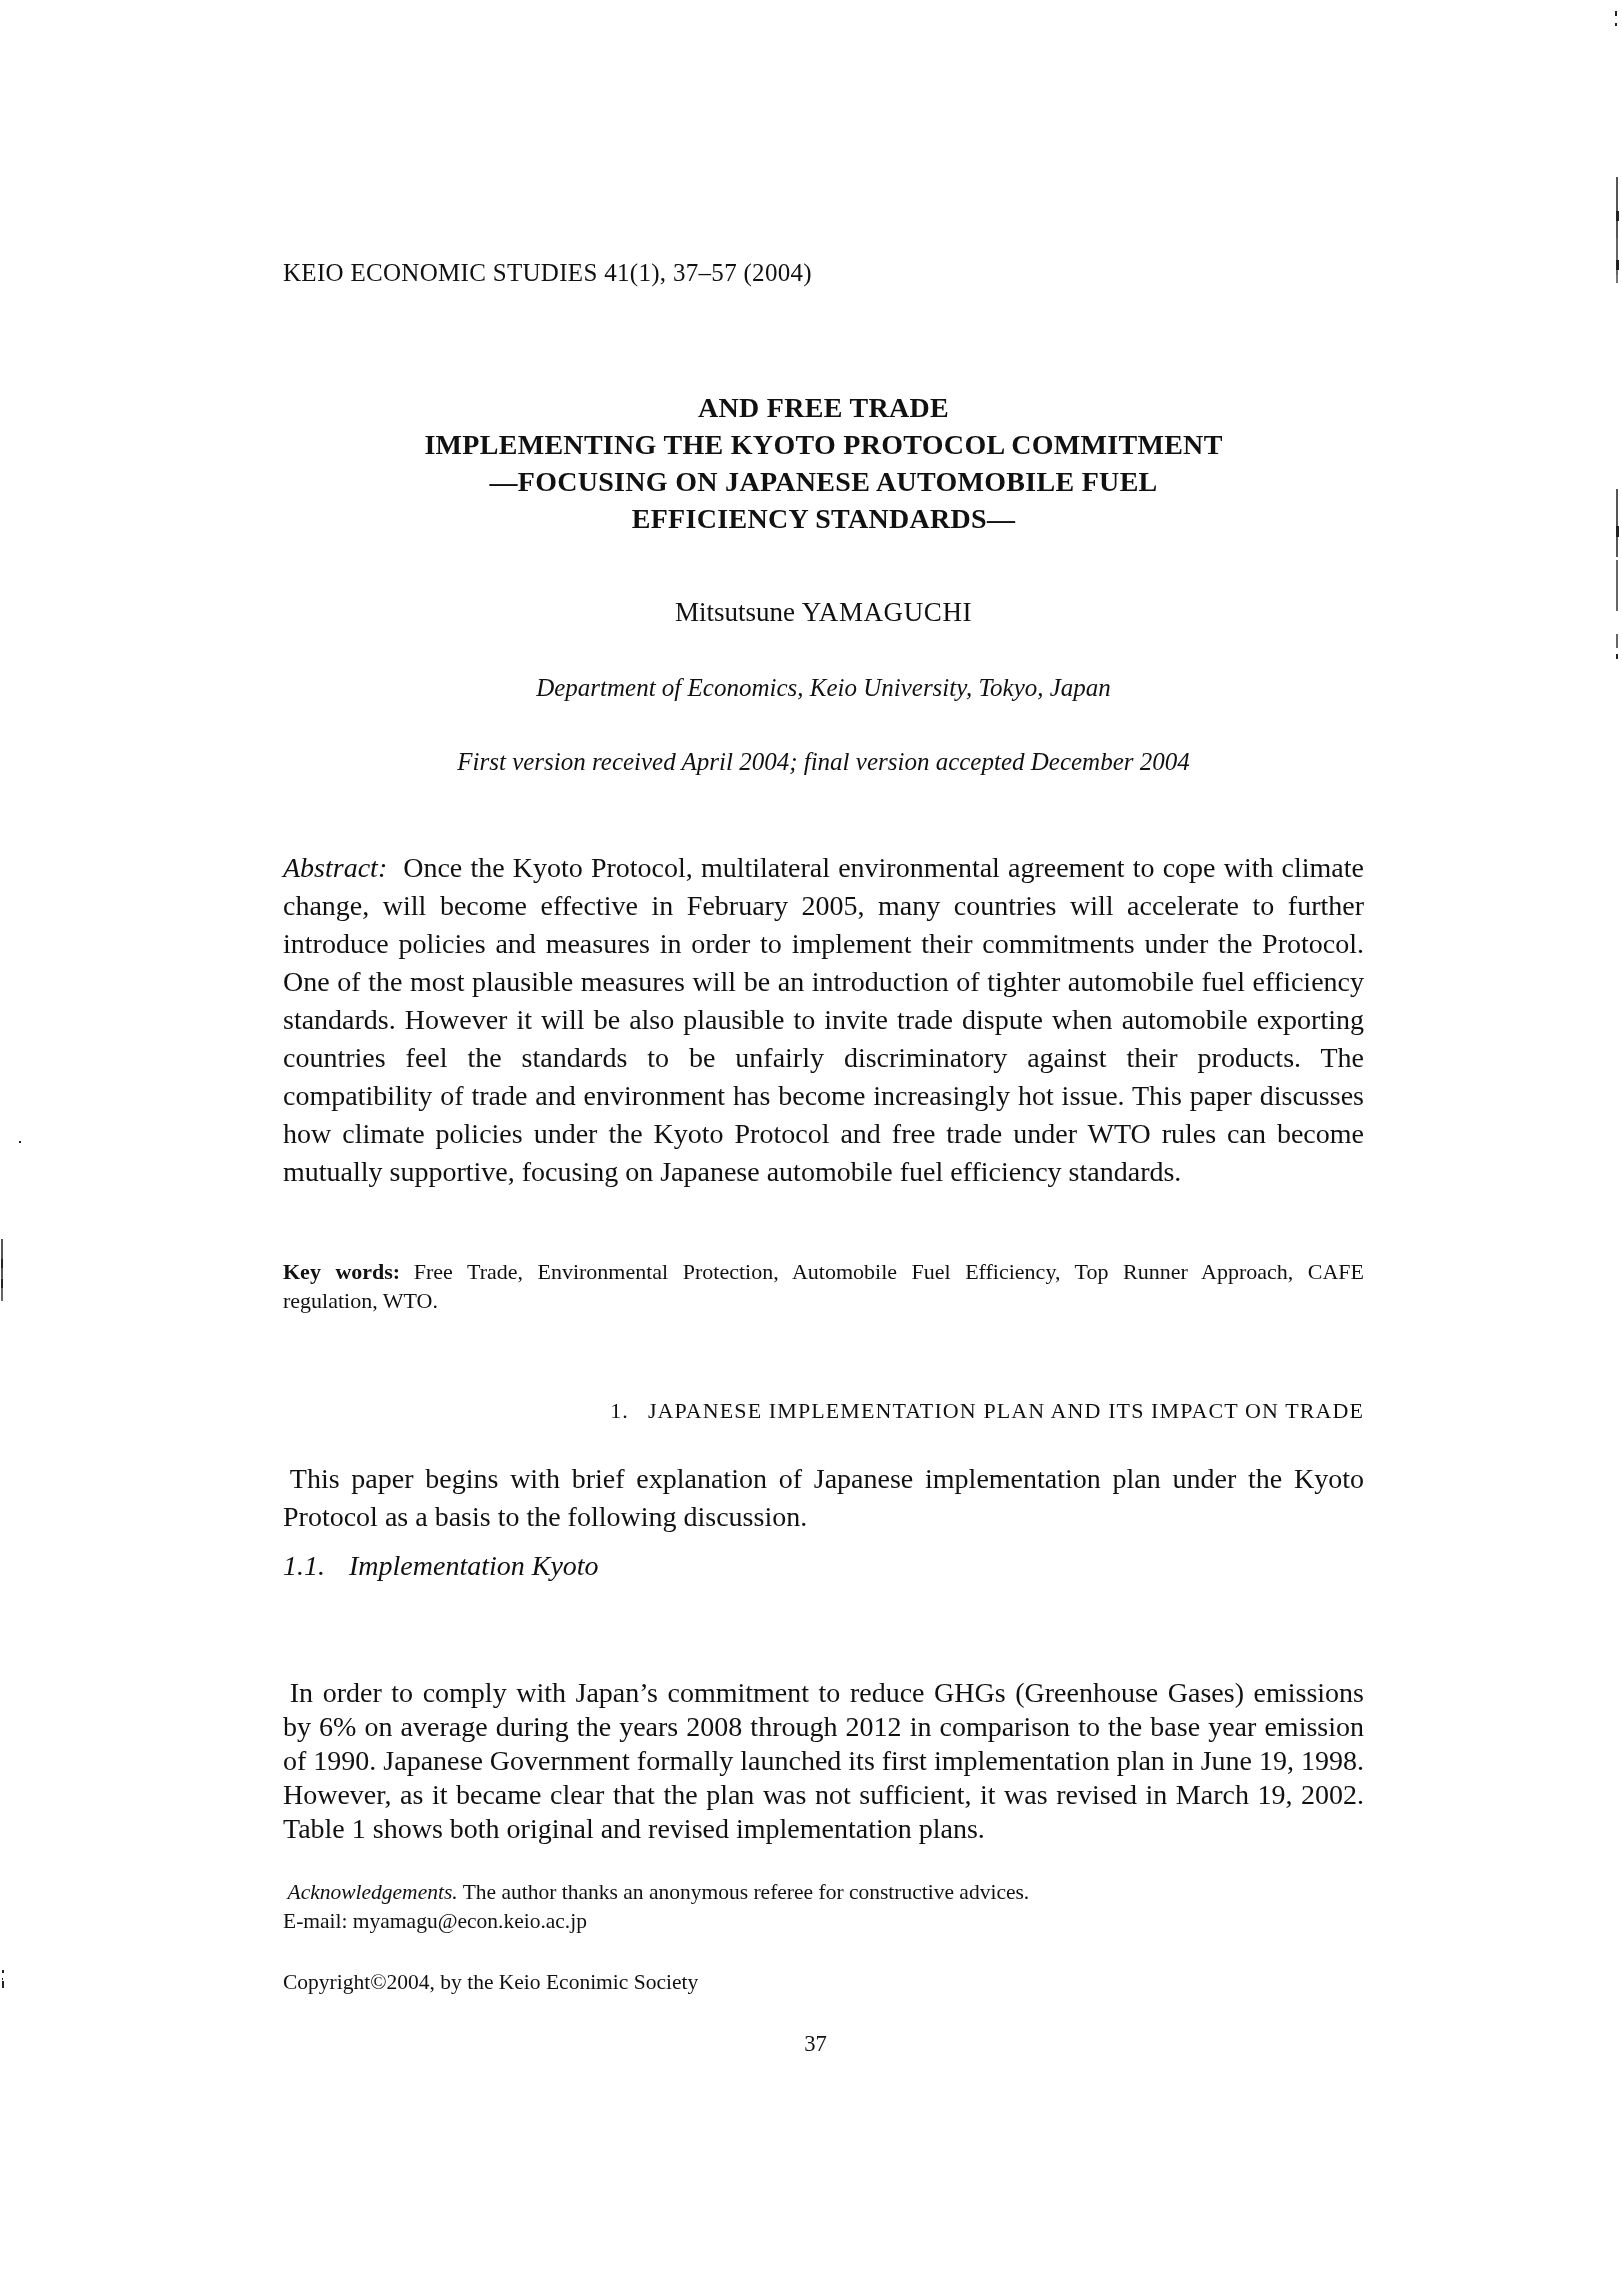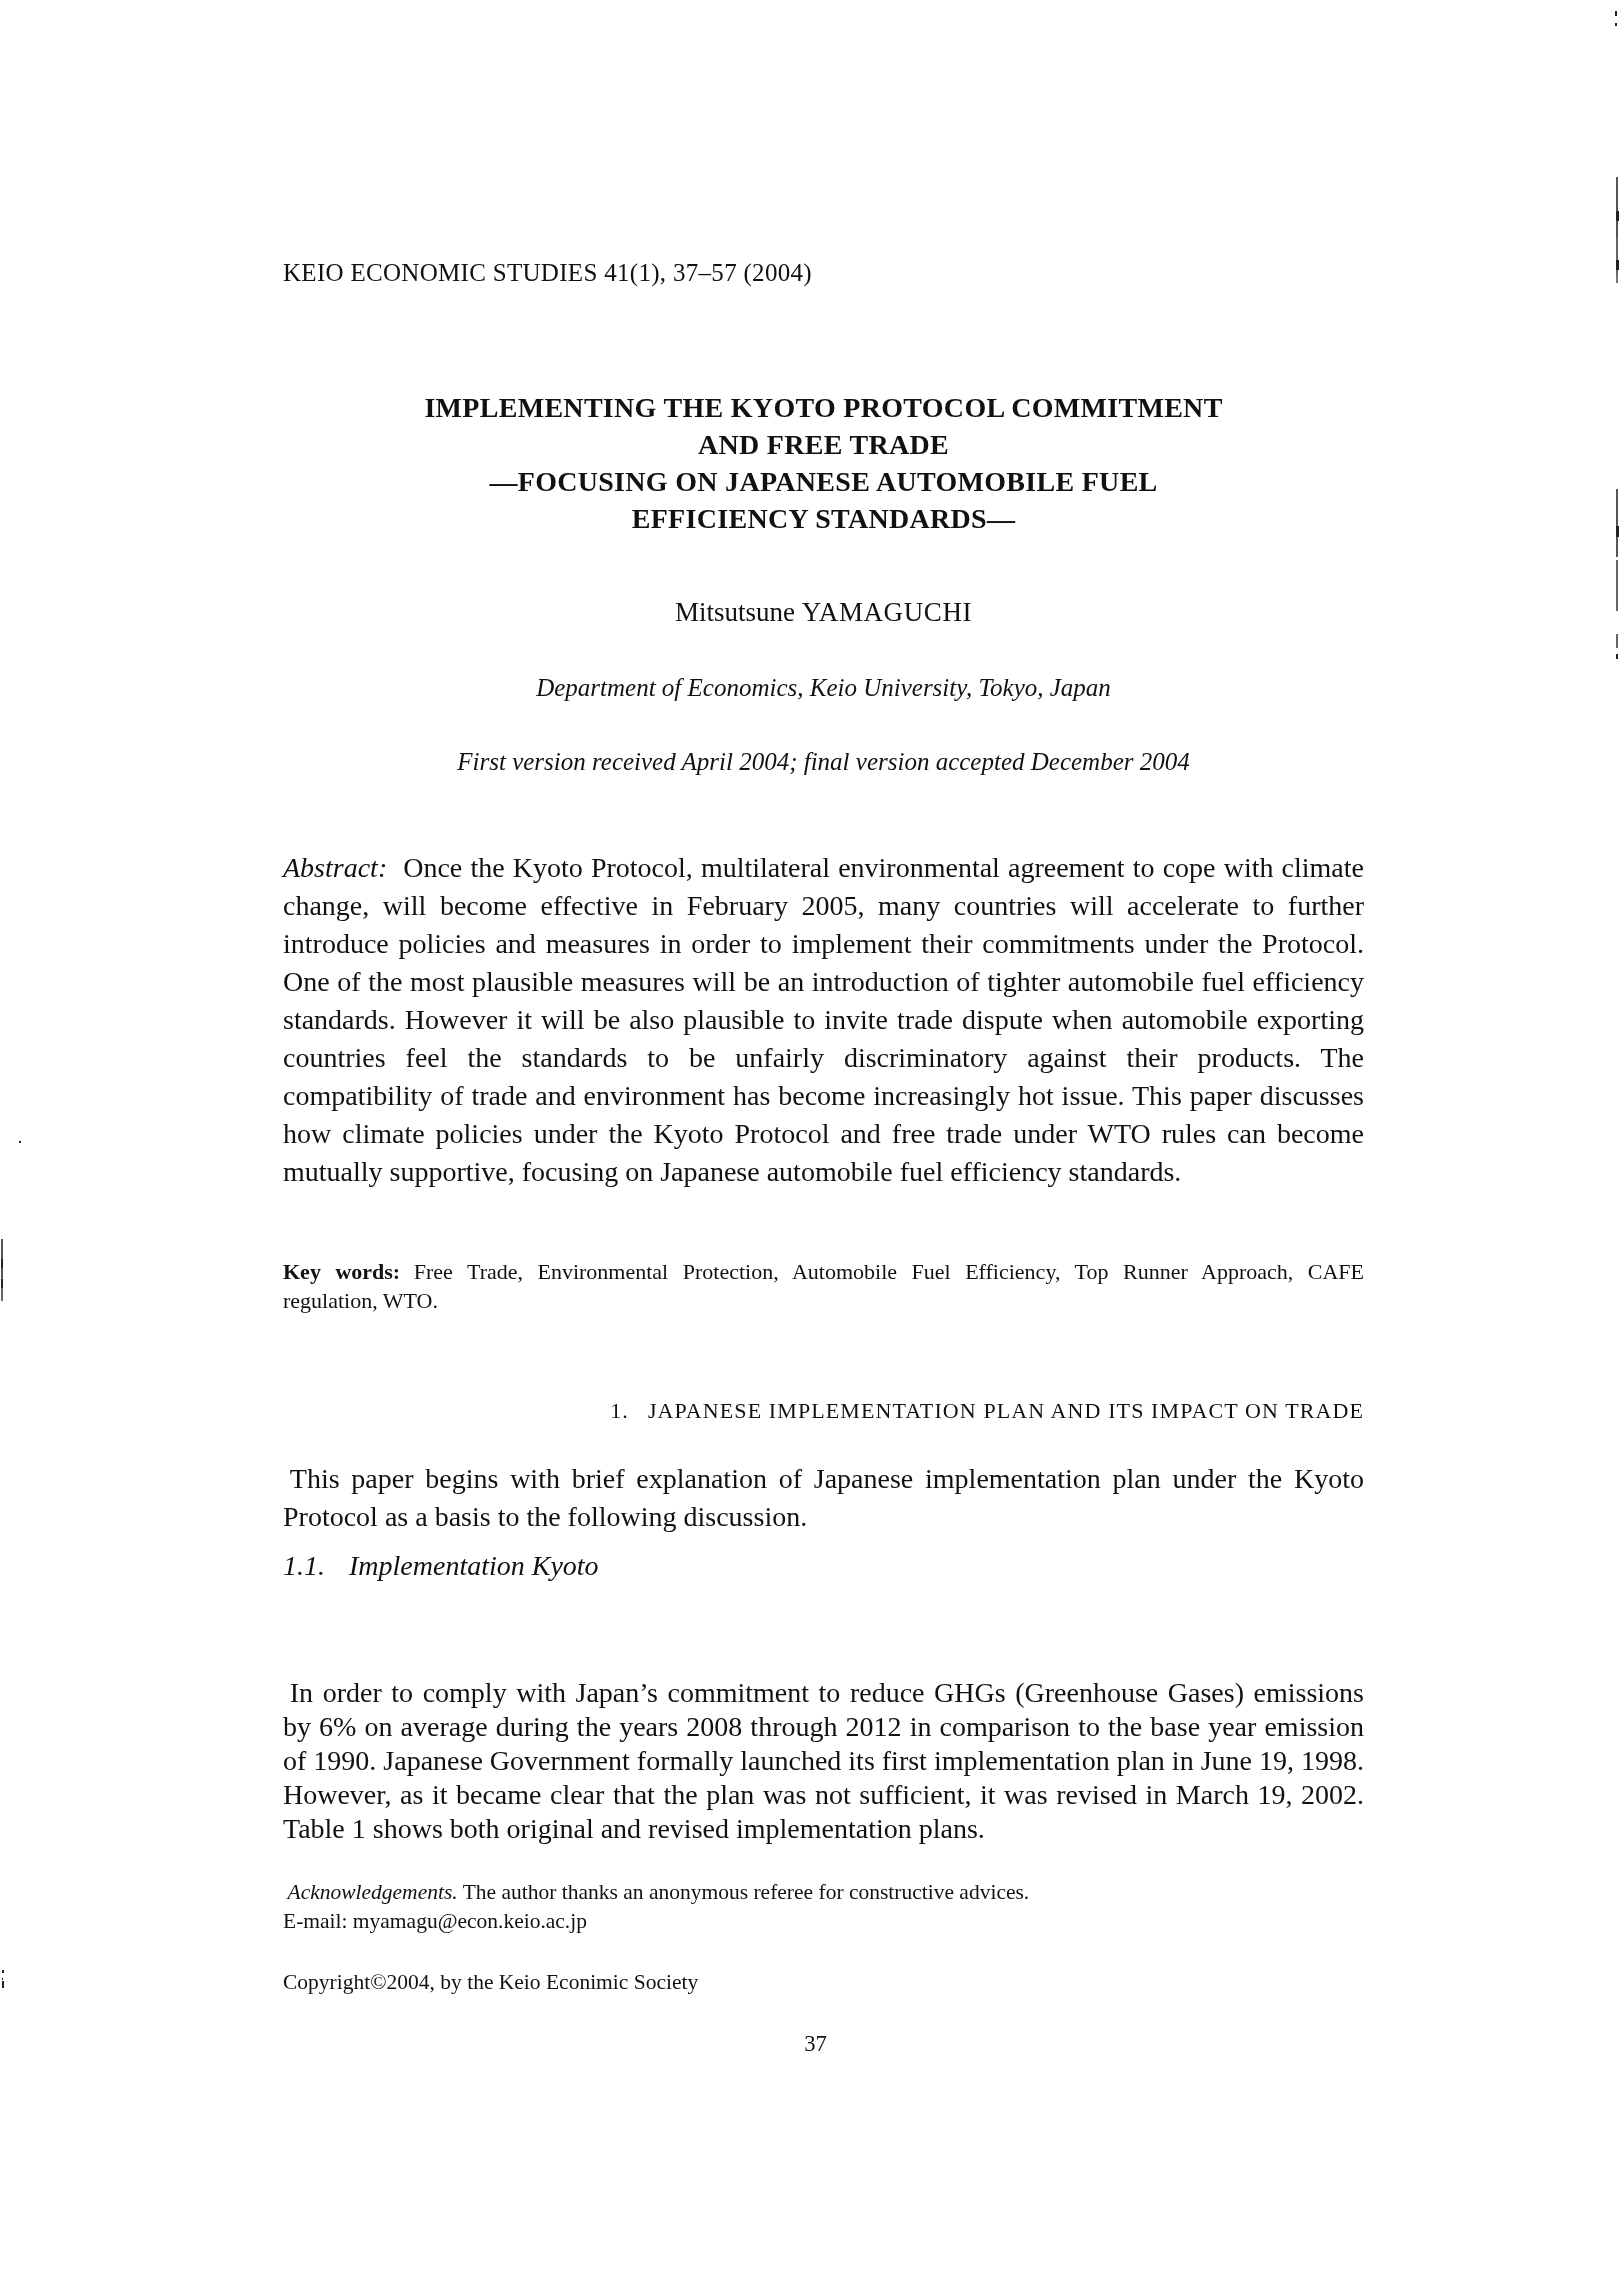--- a/index.html
+++ b/index.html
@@ -134,22 +134,22 @@
     }
   </style>
 </head>
 <body>
 
 <div class="page">
 
   <div class="block journal-line">KEIO ECONOMIC STUDIES 41(1), 37–57 (2004)</div>
 
   <div class="block title">
+    <div>AND FREE TRADE</div>
     <div>IMPLEMENTING THE KYOTO PROTOCOL COMMITMENT</div>
-    <div>AND FREE TRADE</div>
     <div>—FOCUSING ON JAPANESE AUTOMOBILE FUEL</div>
     <div>EFFICIENCY STANDARDS—</div>
   </div>
 
   <div class="block author">
     <span>Mitsutsune</span>
     <span class="caps">YAMAGUCHI</span>
   </div>
 
   <div class="block affil">Department of Economics, Keio University, Tokyo, Japan</div>

